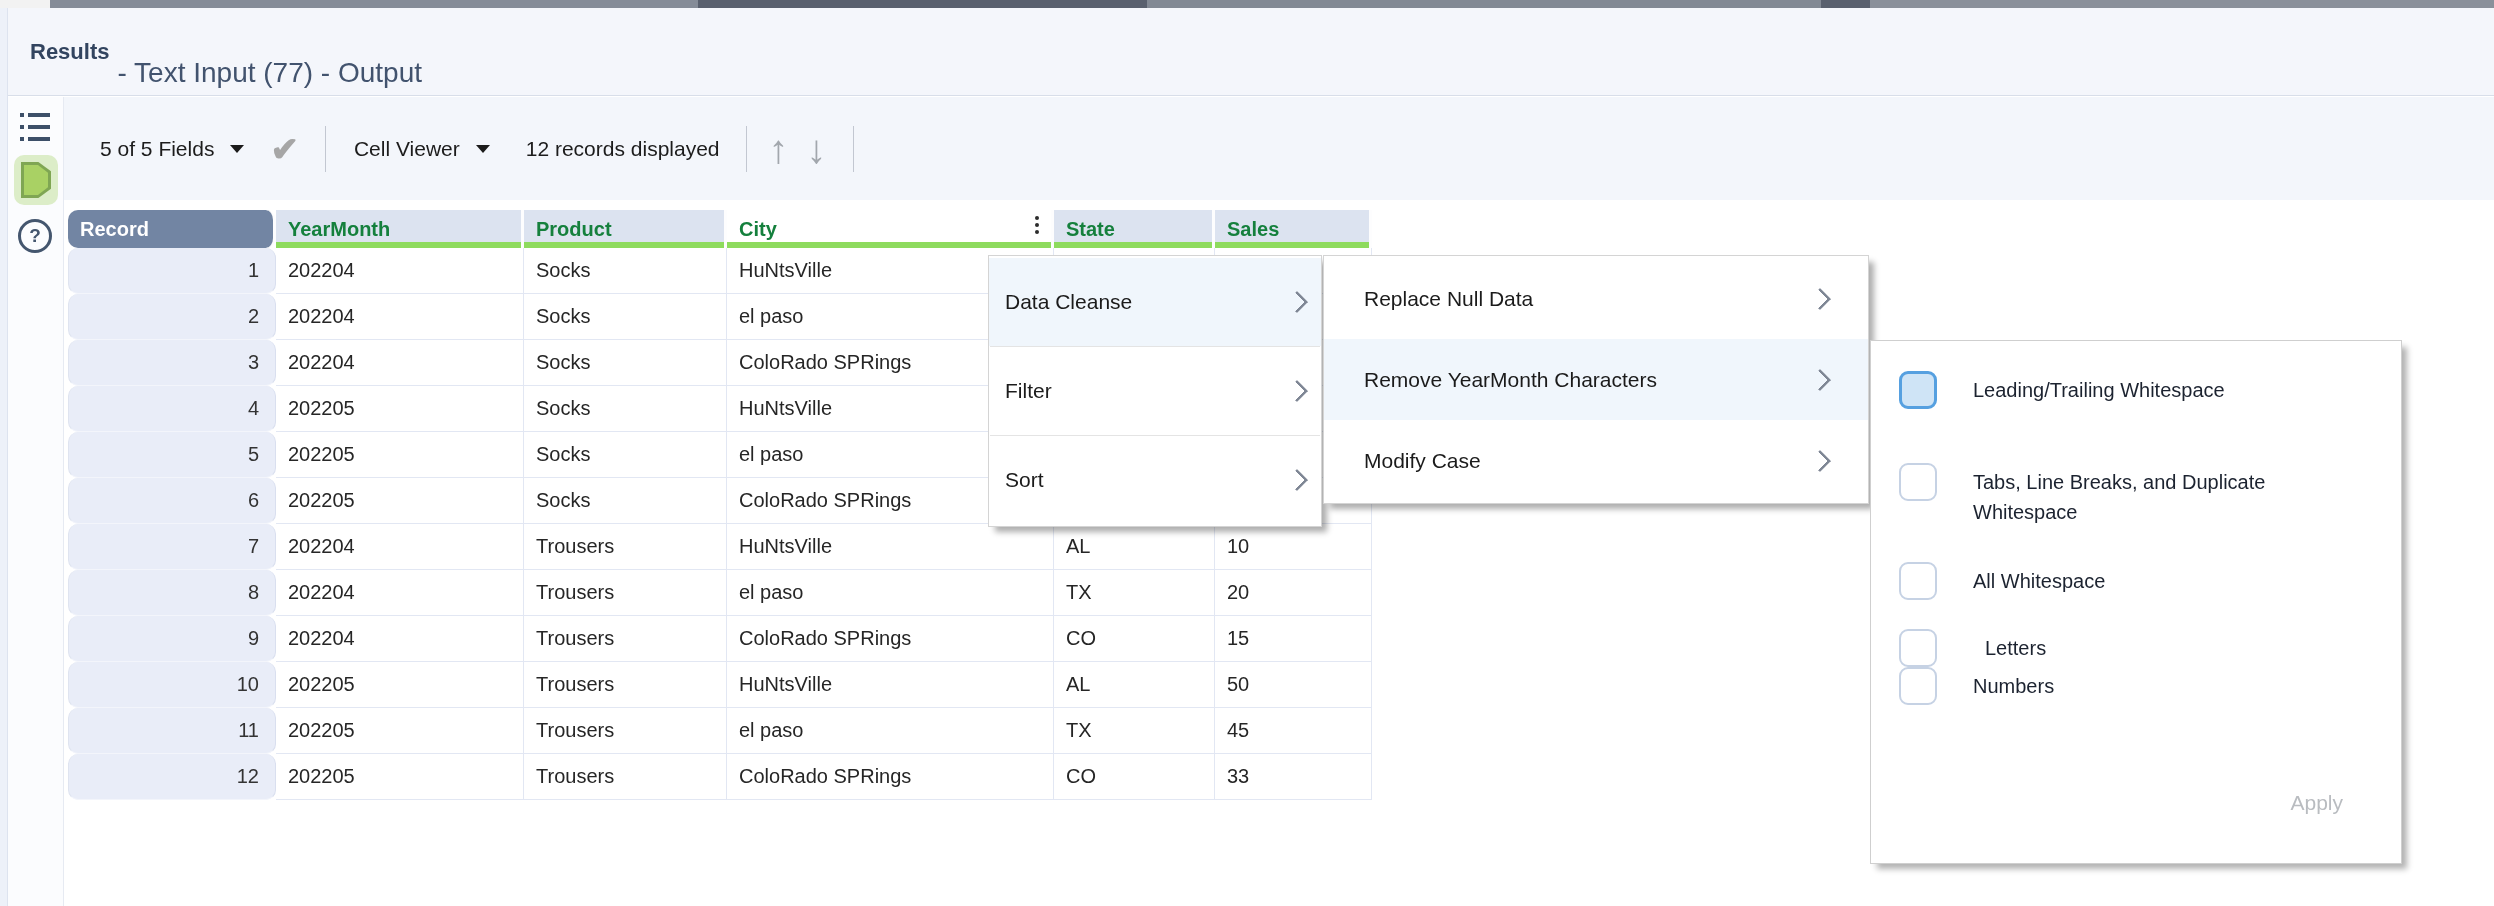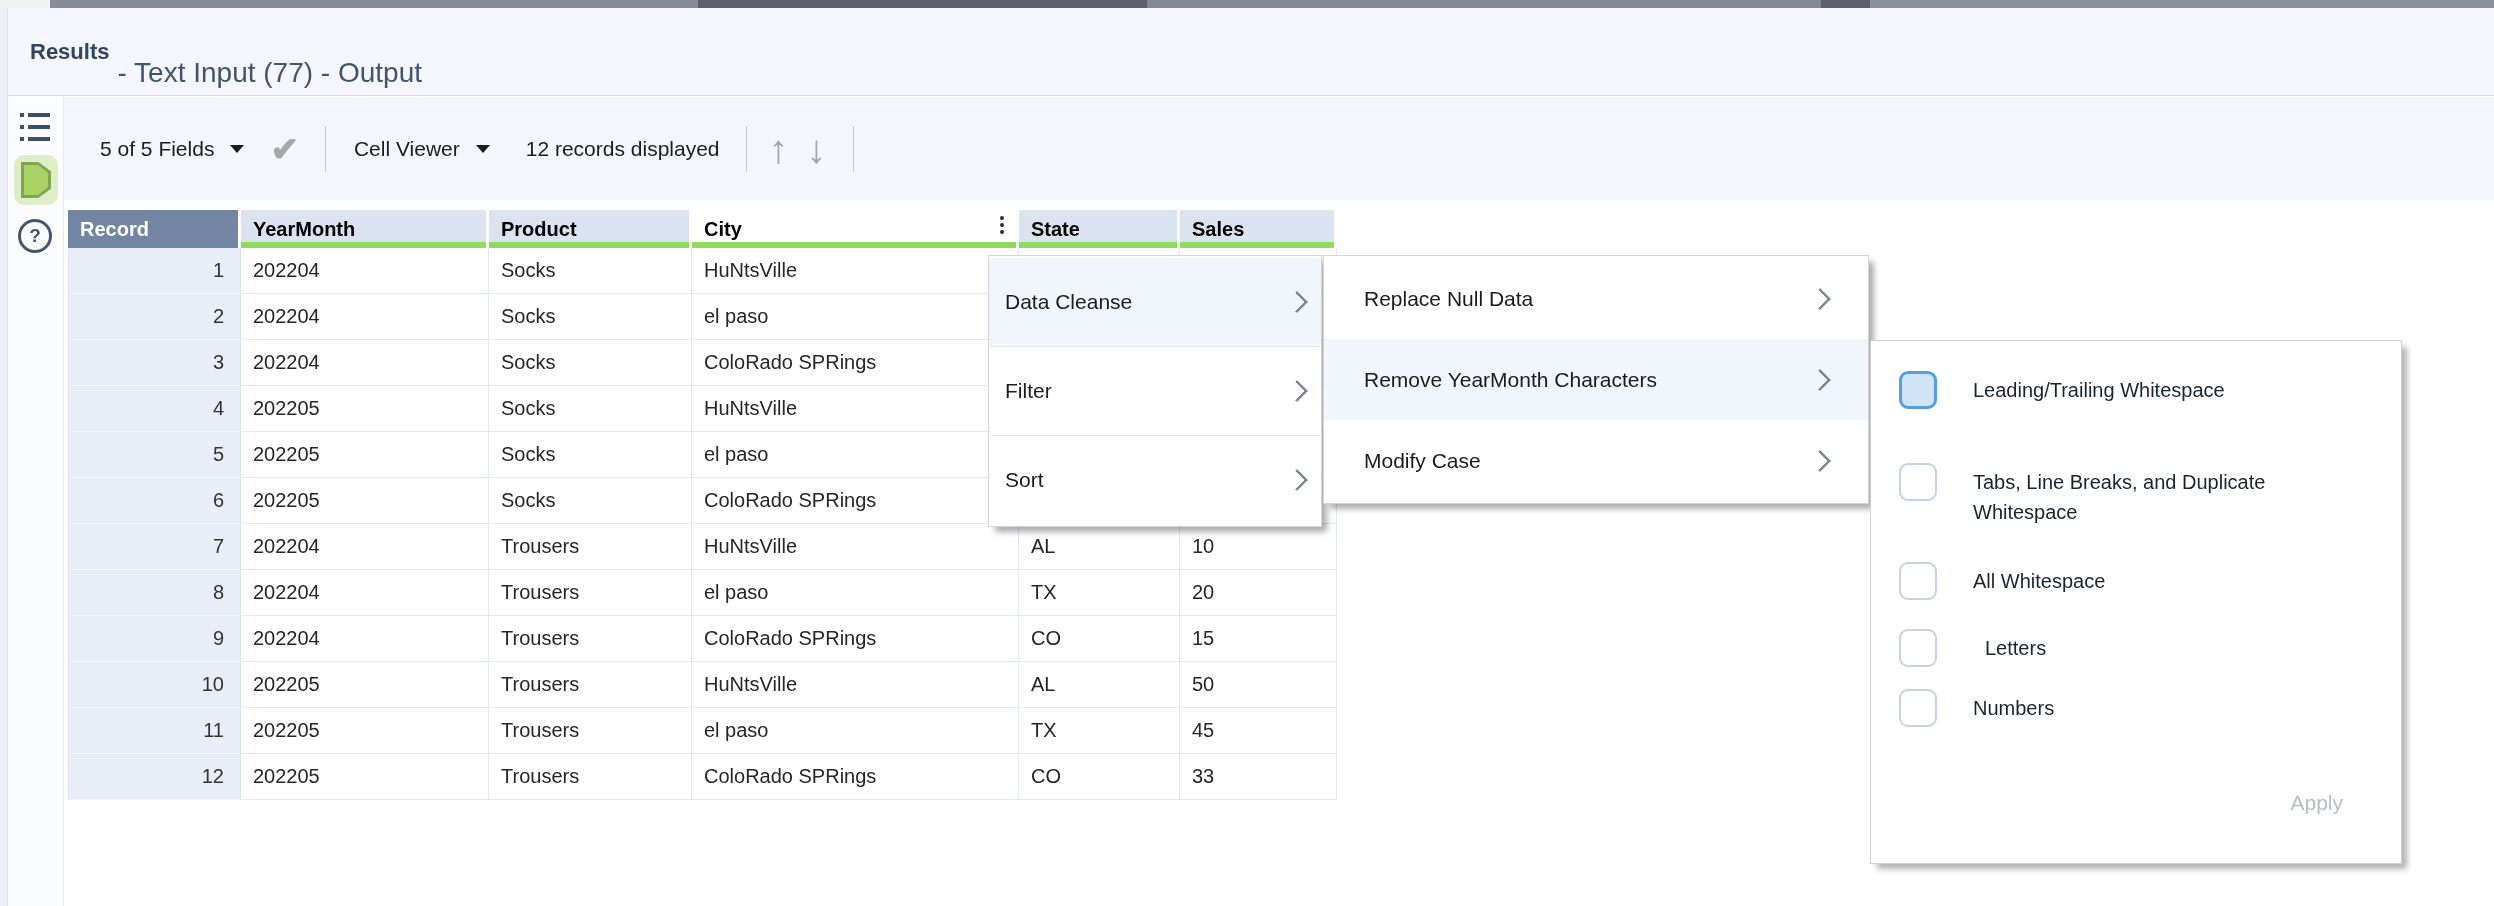--- a/index.html
+++ b/index.html
@@ -38,52 +38,52 @@
   .caret{width:0;height:0;border-left:7px solid transparent;border-right:7px solid transparent;border-top:8px solid #1b1b1b;margin-left:16px;}
   .tb-check{font-size:34px;color:#a6a6a6;font-weight:bold;margin-left:26px;line-height:1;}
   .tb-sep{width:1px;height:46px;background:#c2c7d1;margin-left:26px;}
   .tb-cv{margin-left:28px;}
   .tb-rec{margin-left:36px;}
   .tb-arrow{font-size:40px;color:#a2a7ad;line-height:1;margin-left:22px;}
   .tb-arrow.dn{margin-left:18px;}
   
   .table{position:absolute;left:68px;top:210px;}
   .thead{display:flex;}
-  .th{height:38px;background:#dce3f0;font-weight:bold;color:#000000;font-size:20px;
+  .th{height:38px;background:#dce3f0;font-weight:bold;color:#15803d;font-size:20px;
     display:flex;align-items:center;padding-left:12px;box-sizing:border-box;
     border-right:3px solid #fdfdfe;position:relative;}
   .th .gb{position:absolute;left:0;right:0;bottom:0;height:6px;background:#8edb5e;}
   .th.rec{background:#7285a3;color:#ffffff;}
   .th.active{background:#ffffff;}
   .kebab{position:absolute;right:12px;top:6px;display:flex;flex-direction:column;gap:3px;cursor:pointer;}
   .kebab i{width:4px;height:4px;border-radius:50%;background:#2c2c2c;}
   .tr{display:flex;height:46px;}
   .td{box-sizing:border-box;border-right:1px solid #e2e7f3;border-bottom:1px solid #e2e7f3;
     font-size:20px;color:#262626;display:flex;align-items:center;padding-left:12px;background:#ffffff;}
   .td.rec{background:#e9edf8;justify-content:flex-end;padding-right:16px;padding-left:0;
     border-right:1px solid #d9dfef;border-bottom:1px solid #f3f5fb;color:#333333;border-left:1px solid #dfe4f0;}
-  .c0{width:173px;}.c1{width:248px;}.c2{width:203px;}.c3{width:327px;}.c4{width:161px;}.c5{width:157px;}
+  .c0{width:208px;border-radius:10px;}.c1{width:248px;}.c2{width:203px;}.c3{width:327px;}.c4{width:161px;}.c5{width:157px;}
   
   .menu{position:absolute;background:#ffffff;border:1px solid #d4d4d4;
     box-shadow:6px 6px 6px -1px rgba(0,0,0,0.32);box-sizing:border-box;padding:2px 0;}
   #menu1{left:988px;top:255px;width:334px;z-index:10;}
   #menu2{left:1323px;top:255px;width:546px;z-index:11;}
   .mi{display:flex;align-items:center;justify-content:space-between;font-size:21px;color:#1b1b1b;cursor:pointer;}
   #menu1 .mi{height:88px;padding:0 16px;}
   #menu2 .mi{height:81px;padding:0 40px;}
   .mi.hl{background:#f0f6fc;}
   .msep{height:1px;background:#e4e4e4;margin:0 1px;}
   .chev{width:13px;height:13px;border-top:3px solid #7f8795;border-right:3px solid #7f8795;
     transform:rotate(45deg);border-radius:1px;flex:none;}
   
   .panel{position:absolute;left:1870px;top:340px;width:532px;height:524px;background:#ffffff;
     border:1px solid #cfcfcf;box-shadow:6px 6px 6px -1px rgba(0,0,0,0.3);
     box-sizing:border-box;padding:30px 40px 0 28px;z-index:12;}
   .opt{display:flex;align-items:flex-start;gap:36px;cursor:pointer;}
-  .m1{margin-bottom:54px;}.m2{margin-bottom:35px;}.m3{margin-bottom:29px;}.m4{margin-bottom:22px;gap:48px;}.m5{margin-bottom:27px;}
+  .m1{margin-bottom:54px;}.m2{margin-bottom:35px;}.m3{margin-bottom:29px;}.m4{gap:48px;}.m5{margin-bottom:27px;}
   .cb{width:38px;height:38px;border:2px solid #c6d2e4;border-radius:9px;background:#ffffff;box-sizing:border-box;flex:none;}
   .cb.on{background:#cfe4f6;border:3px solid #56a0e0;}
   .opt .lbl{font-size:20px;color:#1c2330;line-height:30px;padding-top:4px;max-width:440px;}
   .apply{position:absolute;right:58px;bottom:48px;color:#b9bcc0;font-size:21px;cursor:default;}
 </style>
 </head>
 <body>
 
 <div class="topstrip"></div>
 

